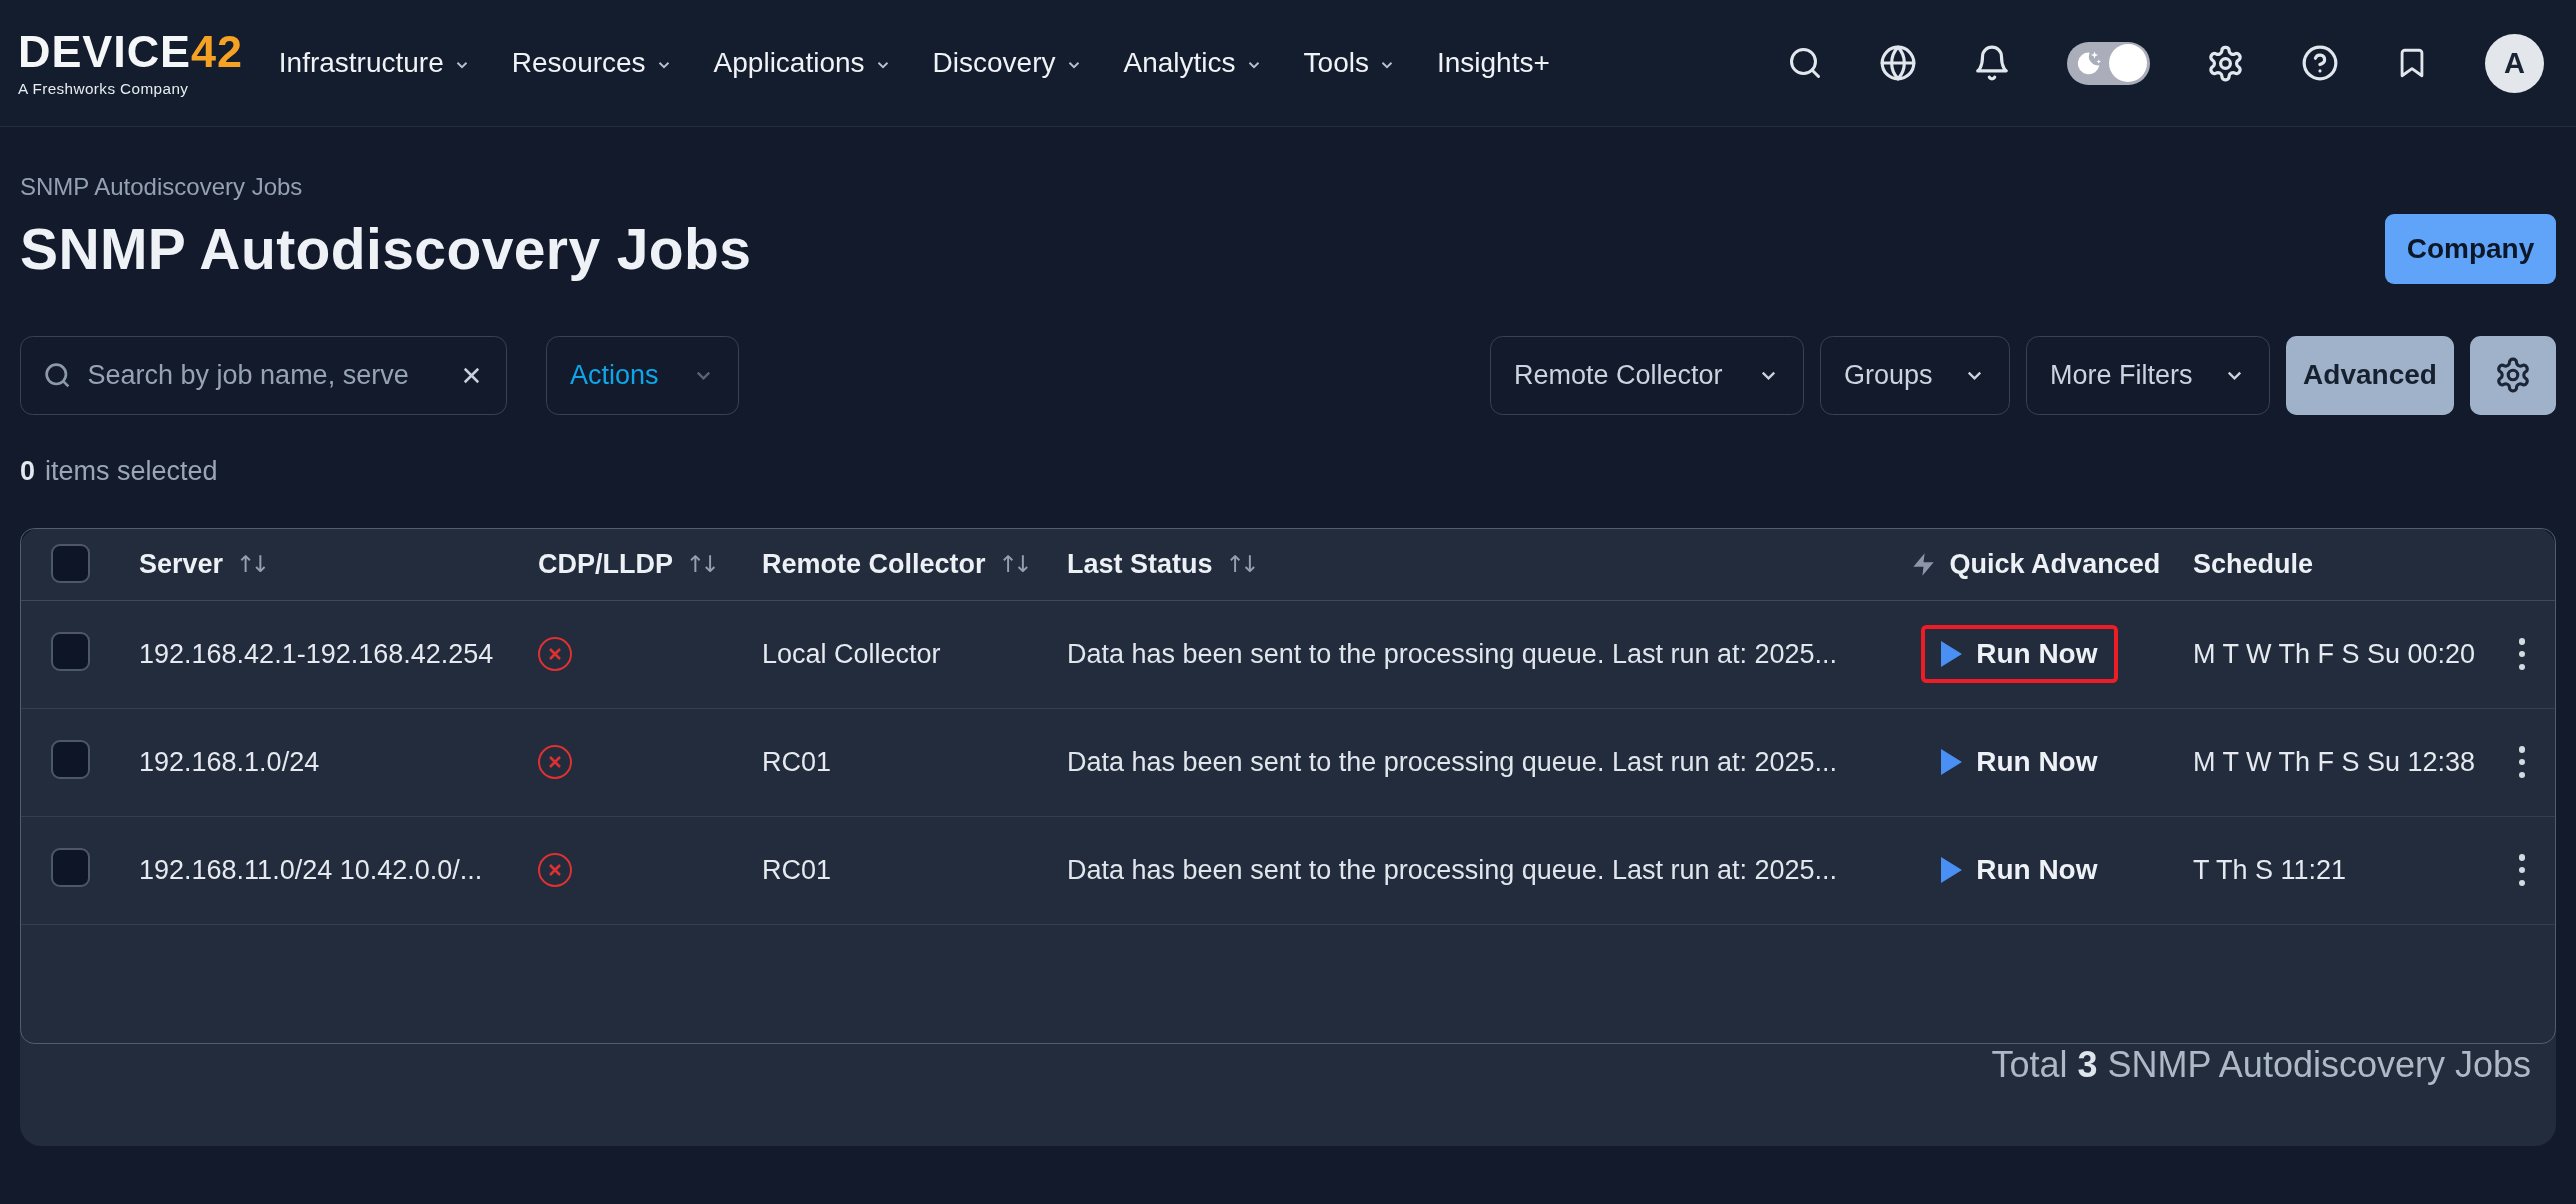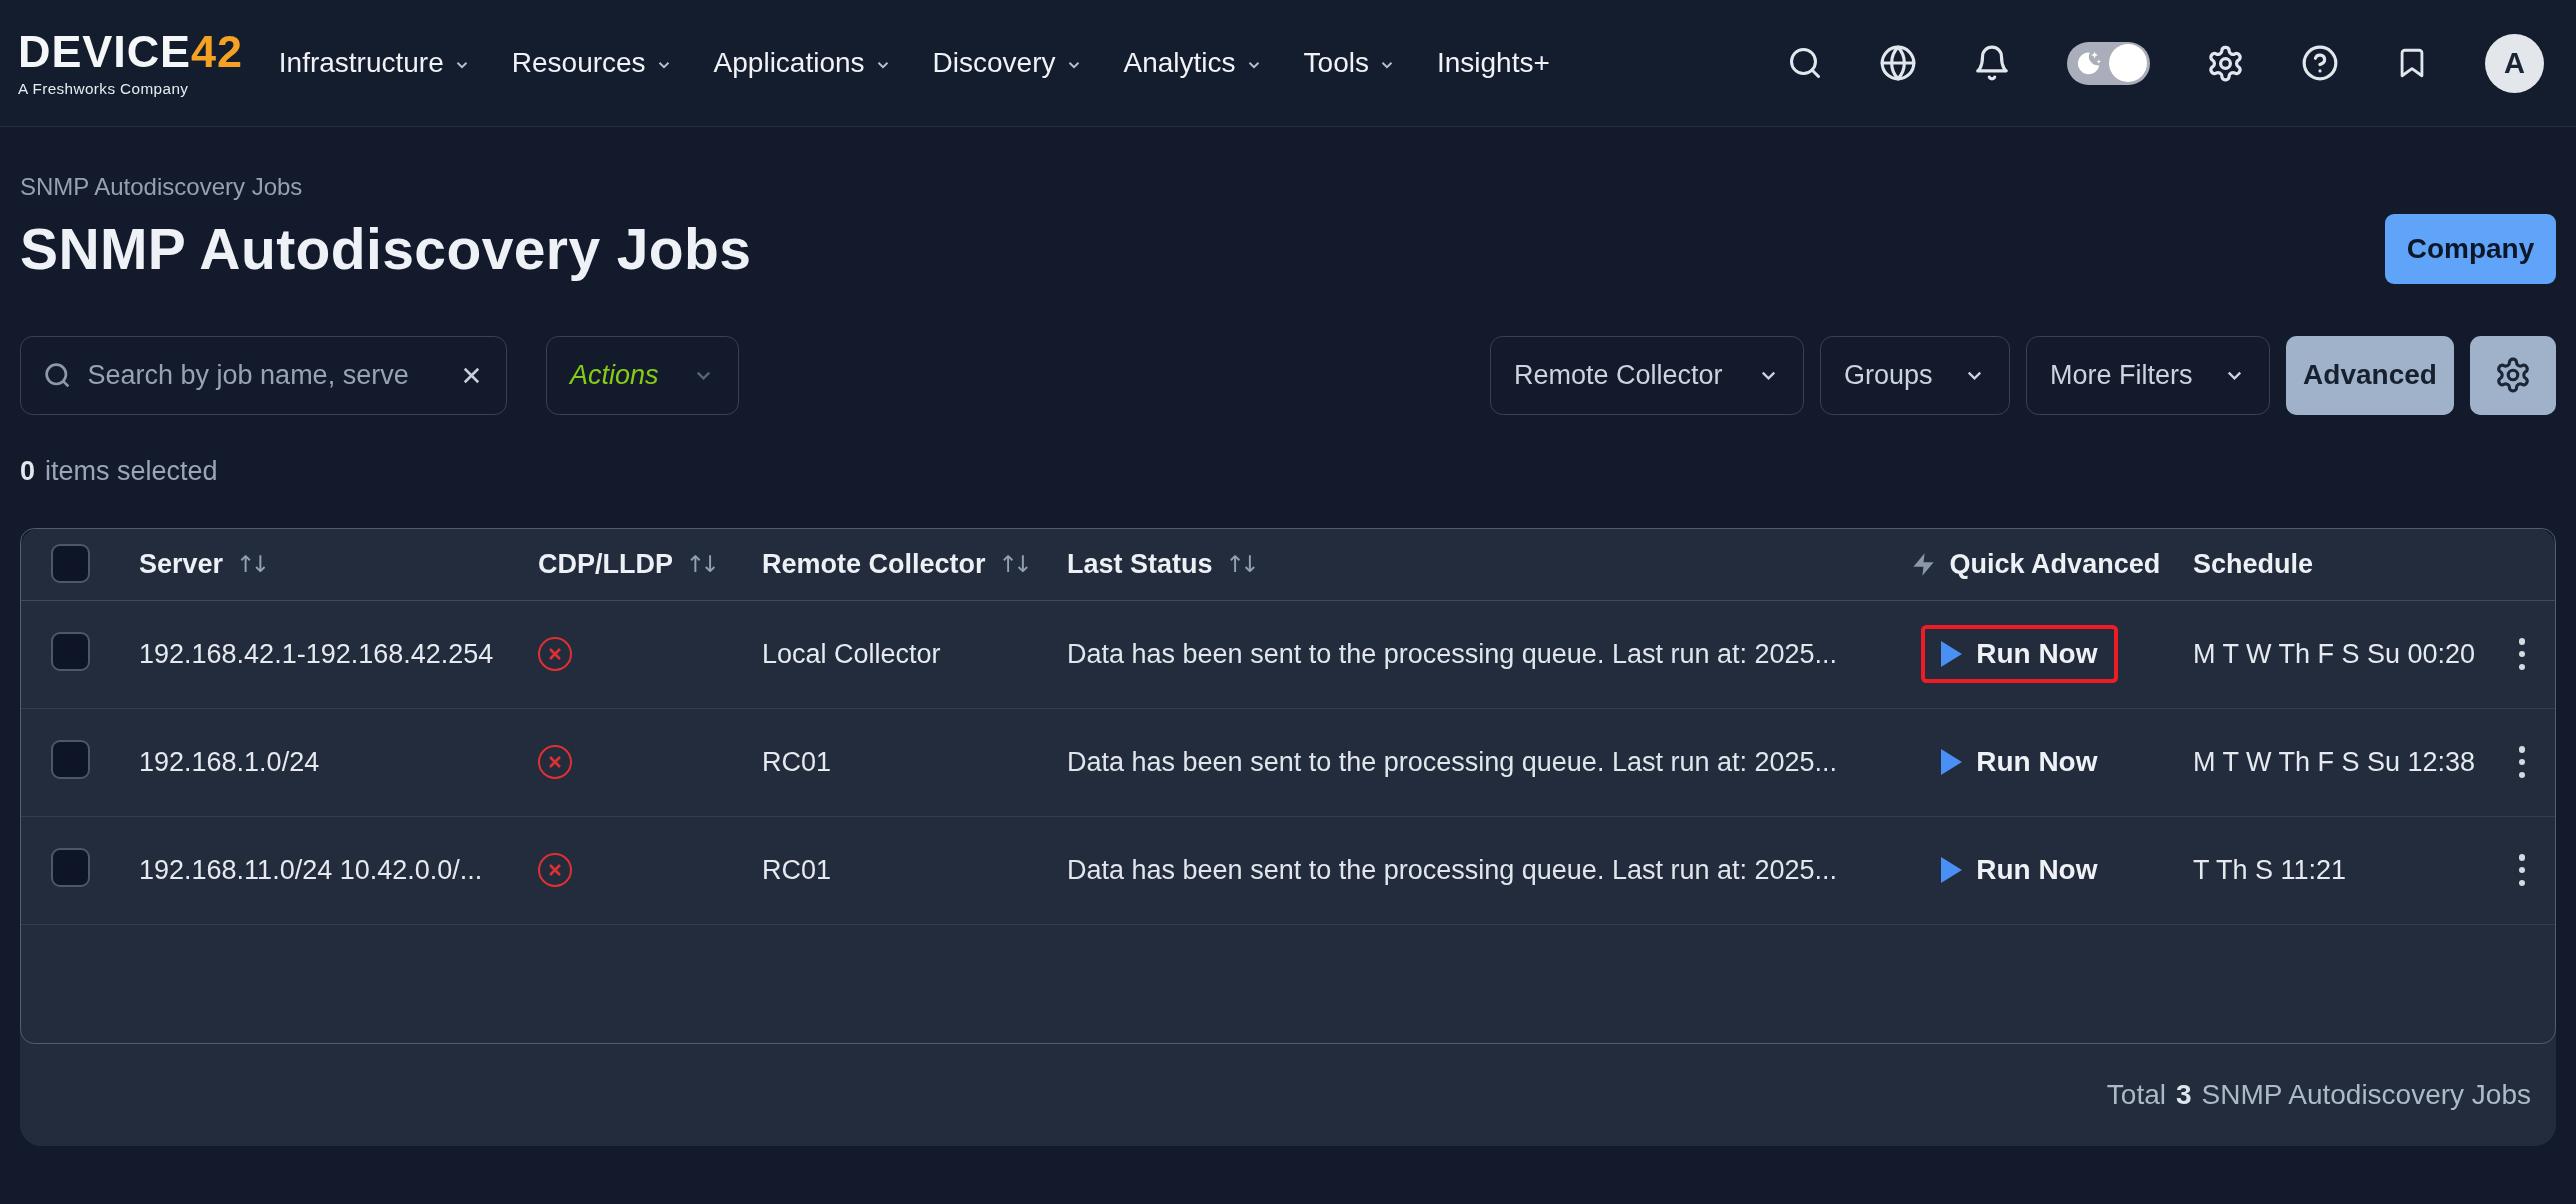--- a/index.html
+++ b/index.html
@@ -47,21 +47,21 @@
   .searchbox svg{ stroke:#8D99AB; fill:none; stroke-width:2.2; flex:none;}
   .searchbox input{ flex:1; min-width:0; background:transparent; border:none; outline:none;
     font-size:27px; color:#E8ECF1; font-family:inherit; }
   .searchbox input::placeholder{ color:#97A3B4; }
   .clearx{ background:none; border:none; cursor:pointer; display:flex; flex:none;}
   .clearx svg{ stroke:#C8D0DA; }
   .dd{ height:79px; border:1.8px solid #3A4251; border-radius:12.6px; background:transparent;
     display:flex; align-items:center; justify-content:space-between; padding:0 23px;
     font-size:27px; color:#CBD3DE; cursor:pointer; font-family:inherit;}
   .dd svg{ width:23px; height:23px; stroke:currentColor; stroke-width:2.4; fill:none;}
-  .dd.disabled{ color:#84cc16;font-style:italic; }
+  .dd.disabled{ color:#0ea5e9; }
   .dd.disabled svg{ stroke:#5A6476; }
   .dd-actions{ width:193px; margin-left:39px; }
   .toolbar-right{ margin-left:auto; display:flex; align-items:center; gap:16px; }
   .dd-rc{ width:314px; } .dd-groups{ width:190px; } .dd-more{ width:244px; }
   .btn-advanced{ width:168px; height:79px; border:none; border-radius:10.8px; background:#9FB2CA;
     color:#16202E; font-size:28px; font-weight:600; cursor:pointer; font-family:inherit;}
   .btn-gearsq{ width:86px; height:79px; border:none; border-radius:10.8px; background:#9FB2CA;
     display:flex; align-items:center; justify-content:center; cursor:pointer;}
   .btn-gearsq svg{ stroke:#1C2636; fill:none; stroke-width:2; }
   
@@ -87,22 +87,22 @@
   .xcirc svg{ stroke:#DF3131; stroke-width:2.6; fill:none; }
   .runbtn{ display:inline-flex; align-items:center; gap:14.4px; padding:9px 16px; margin-left:10.8px;
     background:none; border:4.5px solid transparent; border-radius:5.4px; cursor:pointer; font-family:inherit;}
   .runbtn.hl{ border-color:#EE1C25; }
   .play{ width:0; height:0; border-left:21.5px solid #4A90F4; border-top:13.5px solid transparent; border-bottom:13.5px solid transparent;}
   .runlabel{ font-size:28px; font-weight:700; color:#EEF1F5; }
   .kebab{ background:none; border:none; display:flex; flex-direction:column; gap:6.3px; cursor:pointer;
     align-items:center; justify-self:center; padding:9px;}
   .kebab i{ width:6.3px; height:6.3px; border-radius:50%; background:#D4DAE2; }
   .filler{ height:118px; }
-  .tfoot{ height:102px; display:flex; align-items:center; justify-content:flex-end;
-    padding-right:25px; gap:10px; font-size:28px; color:#AEB9C7; }
+  .tfoot{ height:102px; display:flex; justify-content:flex-end;
+    padding-right:25px; gap:10px; font-size:36px; color:#AEB9C7; }
   .tfoot b{ color:#DFE5EC; font-weight:700; }
   .zap{ fill:#8B97A8; stroke:none; margin-right:12.6px; }
 </style>
 </head>
 <body>
 
 <div class="app">
 
   <header class="topnav">
     <div class="logo">

